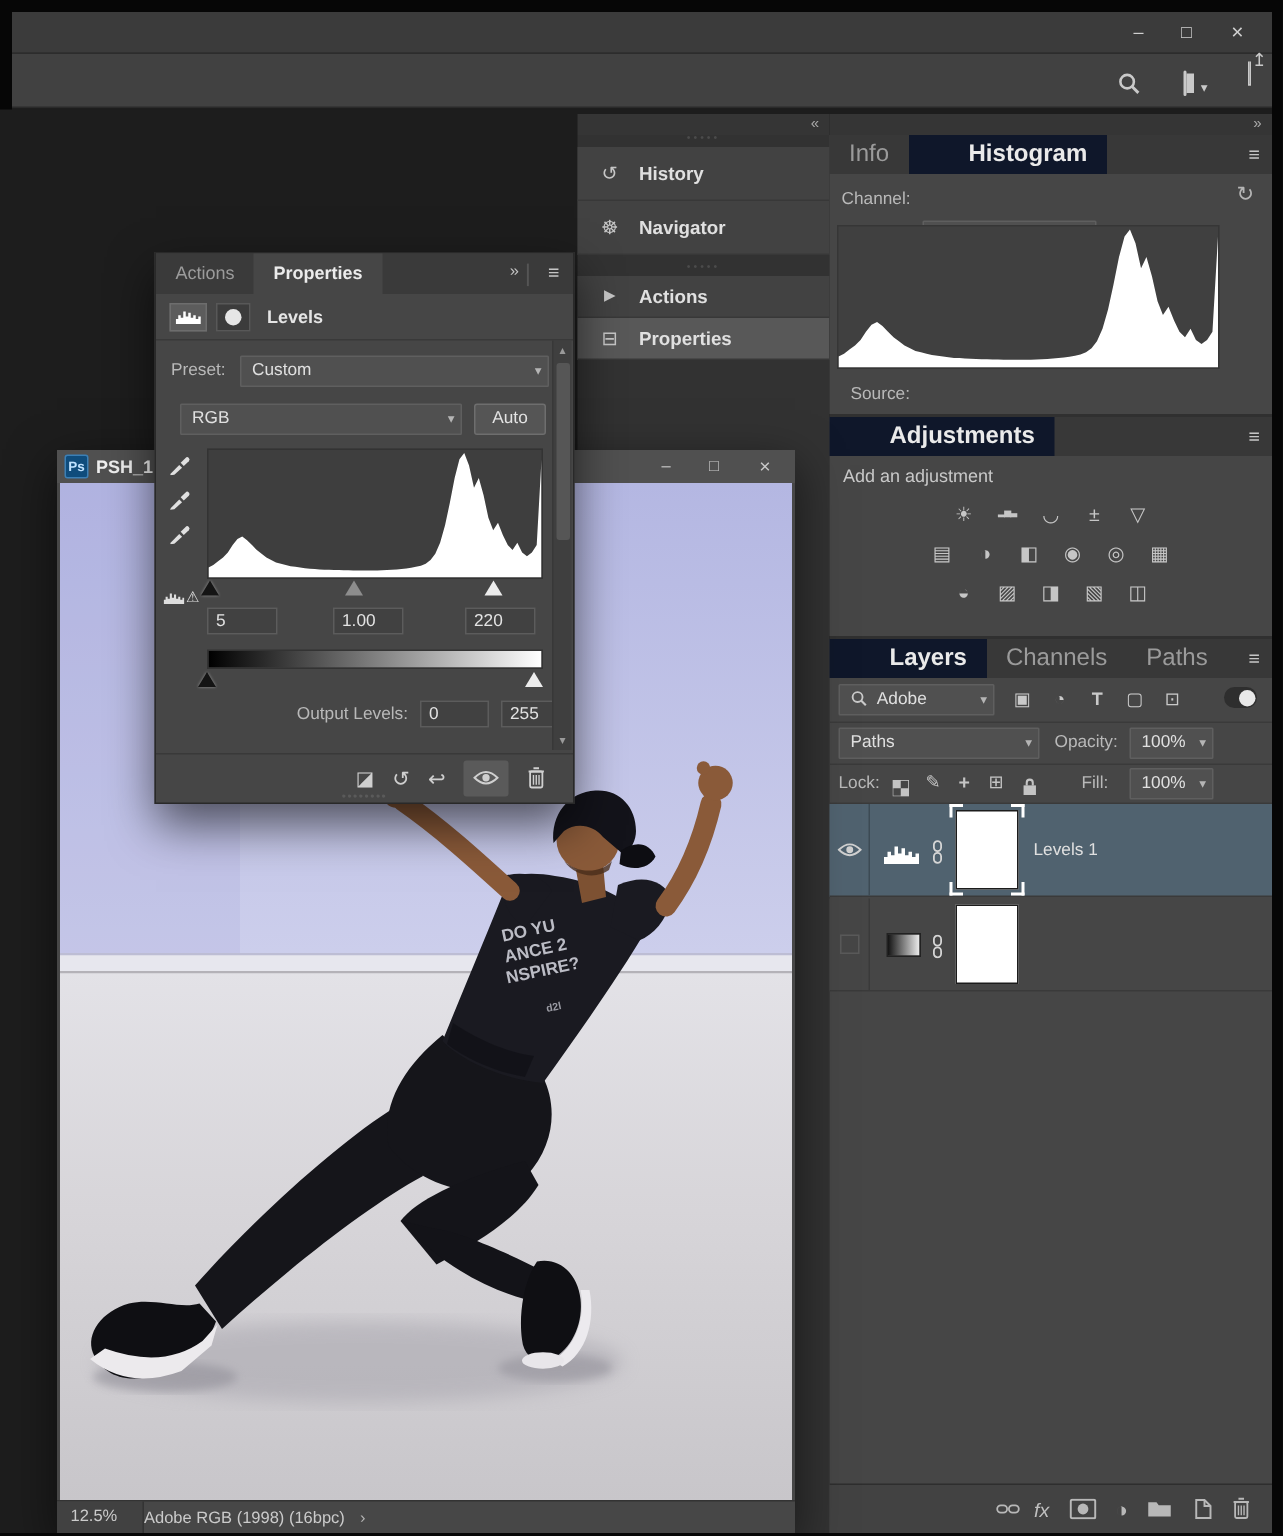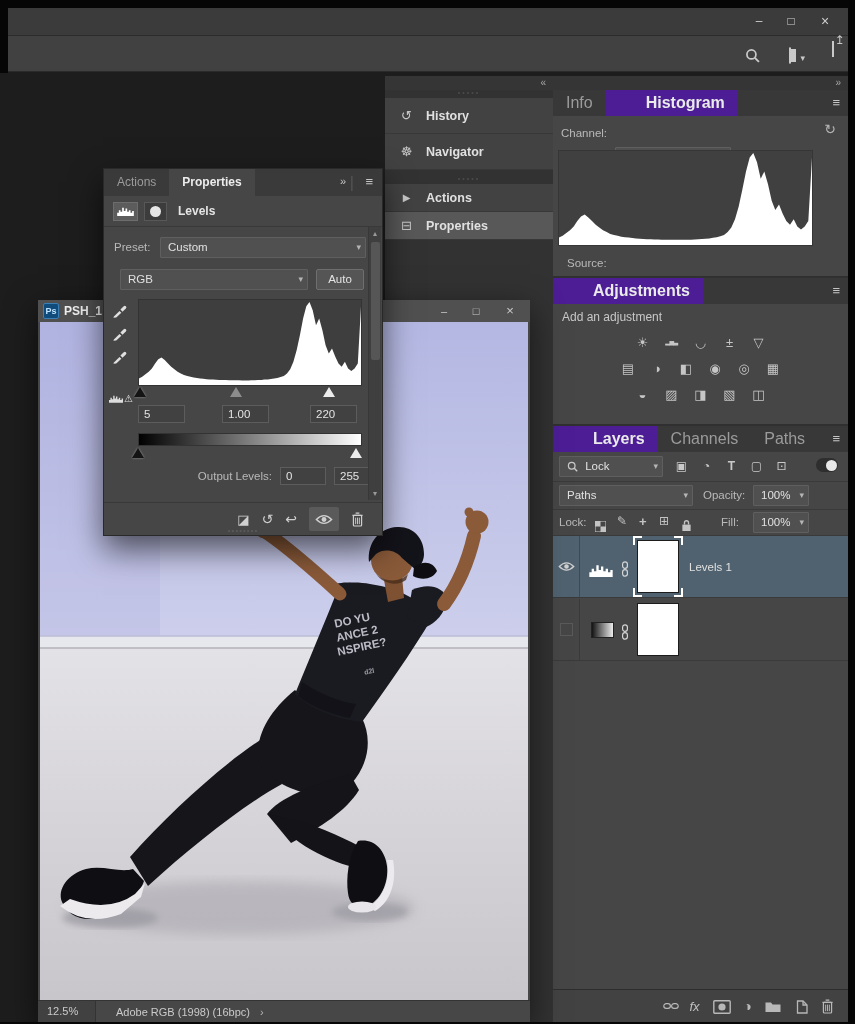--- a/index.html
+++ b/index.html
@@ -40,21 +40,21 @@
   .dock-btn{height:36px;display:flex;align-items:center;gap:11px;padding-left:13px;
             background:#424242;border-bottom:1px solid #383838;font-size:12.5px;color:#e0e0e0;font-weight:bold;}
   .dock-btn .dbi{width:17px;text-align:center;color:#c6c6c6;font-weight:normal;font-size:13px;}
   .dock-btn.small{height:28px;}
   .dock-btn.selected{background:#585858;}
 
   
   .panel{position:absolute;left:0;width:295px;background:#464646;}
   .tabbar{position:relative;height:26px;background:#383838;display:flex;align-items:stretch;}
   .tab{padding:0 13px;line-height:26px;font-size:16px;color:#9b9b9b;}
-  .tab.active{background:#4c1d95;color:#eaeaea;font-weight:bold;padding-left:40px;}
+  .tab.active{background:#0f172a;color:#eaeaea;font-weight:bold;padding-left:40px;}
   .panel-menu{position:absolute;right:8px;top:5px;color:#c5c5c5;font-size:13px;}
   .lbl{color:#b9b9b9;font-size:11.5px;}
   .sel{background:#505050;border:1px solid #5f5f5f;height:21px;line-height:19px;font-size:11.5px;
        color:#e0e0e0;padding:0 16px 0 7px;position:relative;border-radius:1px;white-space:nowrap;overflow:hidden;}
   .sel .chev{position:absolute;right:4px;top:0;color:#b5b5b5;font-size:9px;}
   .btn{background:#555;border:1px solid #6e6e6e;border-radius:2px;height:21px;line-height:19px;
        text-align:center;font-size:11.5px;color:#e3e3e3;}
   .fieldbox{background:#414141;border:1px solid #5c5c5c;height:18px;font-size:11.5px;color:#e3e3e3;
             padding:0 5px;font-family:"Liberation Sans","DejaVu Sans",sans-serif;}
   input.fieldbox{outline:none;}
@@ -100,21 +100,21 @@
        box-shadow:0 10px 30px rgba(0,0,0,.55);}
   .doc-tb{position:absolute;top:0;left:0;right:0;height:22px;background:#505050;}
   .ps-badge{position:absolute;left:5px;top:3px;width:16px;height:16px;background:#0f4c7c;border:1px solid #3b7fb5;
             color:#bfe2ff;font-size:9px;font-weight:bold;text-align:center;line-height:15px;border-radius:2px;}
   .doc-title{position:absolute;left:26px;top:0;line-height:22px;font-size:12px;font-weight:bold;color:#eee;}
   .doc-btn{position:absolute;top:2px;width:24px;height:18px;text-align:center;line-height:18px;color:#c9c9c9;font-size:11px;}
   .doc-img{position:absolute;top:22px;left:2px;width:488px;height:678px;background:#c7c9e8;}
   .doc-status{position:absolute;bottom:0;left:0;right:0;height:22px;background:#474747;border-top:1px solid #333;
               display:flex;align-items:center;font-size:11px;color:#cbcbcb;}
   .zoom-cell{width:58px;height:100%;line-height:21px;padding-left:9px;background:#414141;border-right:1px solid #333;}
-  .cs-text{margin-left:20px;}
+  .cs-text{margin-left:0;}
   .cs-chev{margin-left:10px;color:#b5b5b5;}
 
   
   .float{left:103px;top:168px;width:280px;height:368px;background:#464646;z-index:20;
          border:1px solid #292929;box-shadow:0 14px 30px rgba(0,0,0,.6);}
   .ftabs{position:absolute;top:0;left:0;right:0;height:27px;background:#3a3a3a;display:flex;}
   .ftab{padding:0 13px;line-height:27px;font-size:12px;color:#9b9b9b;}
   .ftab.active{background:#464646;color:#ececec;font-weight:bold;}
   .fhead{position:absolute;top:27px;left:0;right:0;height:31px;border-bottom:1px solid #393939;
          display:flex;align-items:center;padding-left:9px;gap:6px;}
@@ -302,21 +302,21 @@
         <span class="tab">Channels</span>
         <span class="tab">Paths</span>
         <span class="panel-menu">≡</span>
       </div>
 
       <div class="lrow" style="top:26px;height:30px">
         <div class="sel kind-sel">
           <svg class="ic" width="11" height="11" style="color:#c9c9c9;display:inline-block;margin-right:4px">
               <use href="#sym-mag"></use>
             </svg>
-          <span>Lock</span>
+          <span>Adobe</span>
           <span class="chev">▾</span>
         </div>
         <div class="filter-ics">
           <span class="f-ic">▣</span>
           <span class="f-ic">◔</span>
           <span class="f-ic" style="font-weight:bold">T</span>
           <span class="f-ic">▢</span>
           <span class="f-ic">⊡</span>
         </div>
         <span class="pill"></span>

